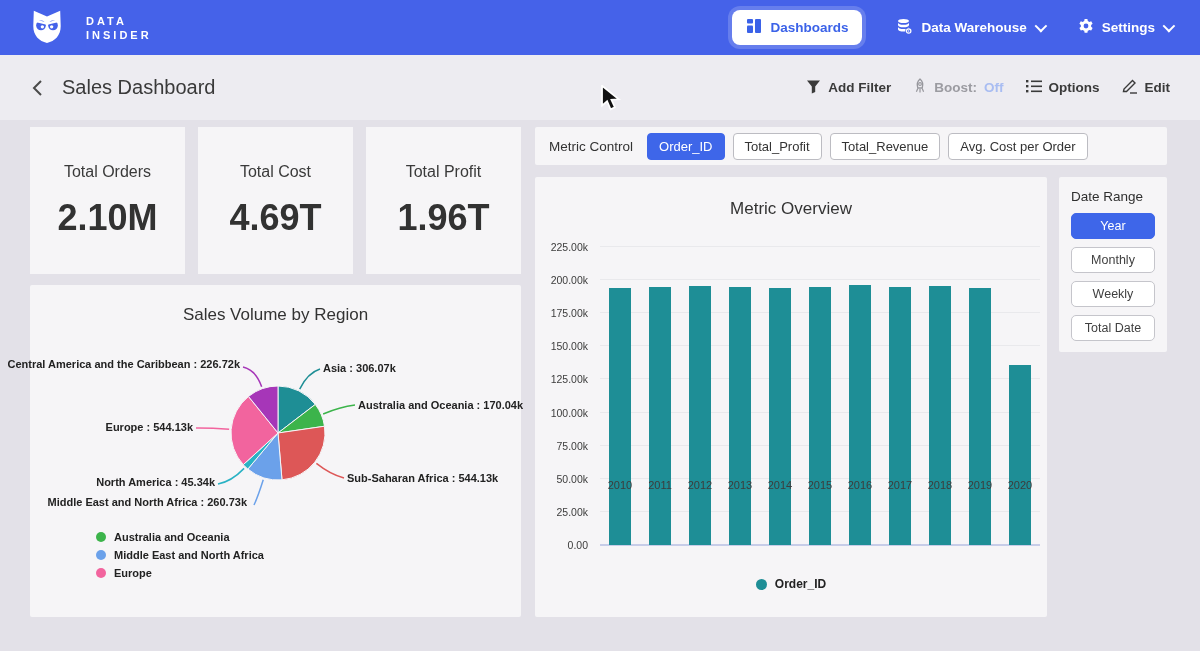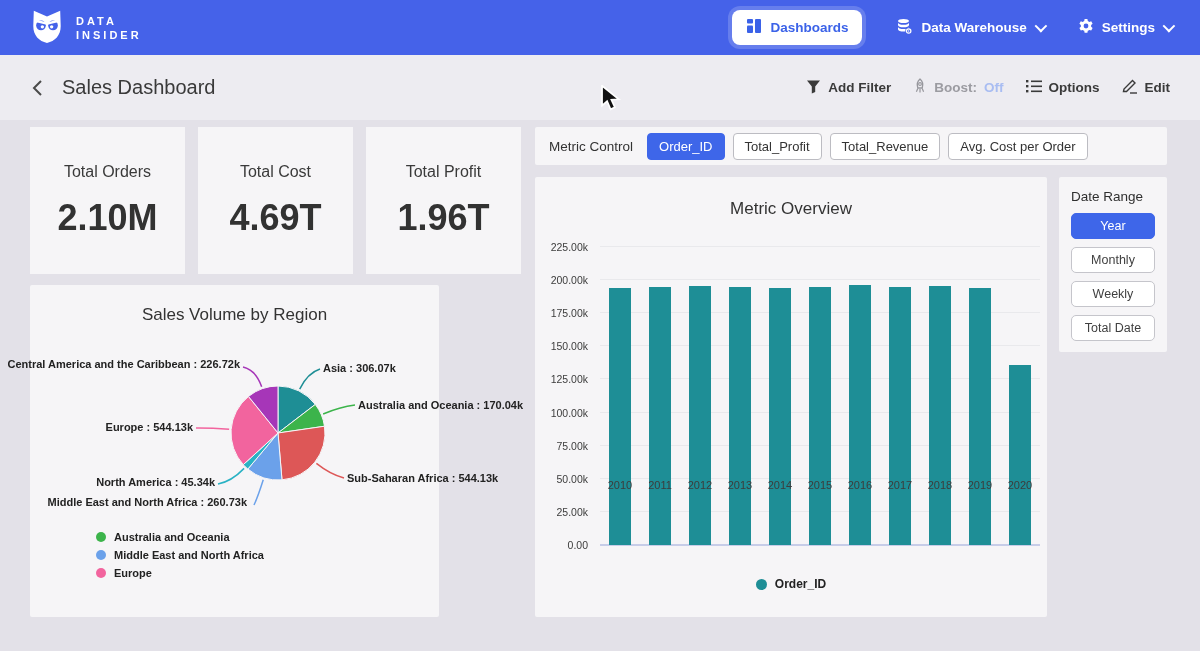--- a/index.html
+++ b/index.html
@@ -5,21 +5,21 @@
   * { margin:0; padding:0; box-sizing:border-box; }
   html,body { width:1200px; height:651px; }
   body {
     font-family:"Liberation Sans","DejaVu Sans",sans-serif;
     background:#e3e1e8; position:relative; overflow:hidden; color:#333;
   }
   
   .navbar { position:absolute; left:0; top:0; width:1200px; height:55px;
     background:#4562e9; display:flex; align-items:center; justify-content:space-between;
     padding:0 28px; }
-  .brand { display:flex; align-items:center; gap:10px; }
+  .brand { display:flex; align-items:center; gap:20px; }
   .brand-text { color:#fff; font-size:11px; font-weight:bold; letter-spacing:3px; line-height:14px; }
   .nav-right { display:flex; align-items:center; gap:34px; }
   .nav-pill { display:flex; align-items:center; gap:8px; background:#fff; border:none;
     border-radius:8px; padding:8px 14px; color:#3b62e8; font-weight:bold; font-size:13.5px;
     box-shadow:0 0 0 4px rgba(255,255,255,0.18); cursor:pointer;
     font-family:"Liberation Sans",sans-serif; }
   .nav-item { display:flex; align-items:center; gap:8px; color:#fff; font-size:13.5px;
     font-weight:bold; cursor:pointer; }
   .chev { width:9px; height:9px; border-right:2px solid #fff; border-bottom:2px solid #fff;
     transform:rotate(45deg) translateY(-2px); display:inline-block; }
@@ -68,21 +68,21 @@
     justify-content:center; align-items:center; gap:8px; font-size:12px; font-weight:bold; color:#222; }
   .dot { width:11px; height:11px; border-radius:50%; display:inline-block; }
   
   .date-panel { left:1059px; top:177px; width:108px; height:175px; padding:12px; }
   .date-title { font-size:13.5px; color:#2f2f2f; margin-bottom:9px; }
   .date-btn { display:block; width:100%; border:1px solid #c5c5cb; background:#fff;
     color:#3f3f3f; border-radius:5px; font-size:12.5px; padding:5px 0; margin-bottom:8px;
     cursor:pointer; text-align:center; font-family:"Liberation Sans",sans-serif; }
   .date-btn.selected { background:#3e66e9; border-color:#3e66e9; color:#fff; }
   
-  .pie-panel { left:30px; top:285px; width:409px; height:332px; }
+  .pie-panel { left:30px; top:285px; width:491px; height:332px; }
   .pie-area { position:absolute; left:0; top:50px; width:491px; height:195px; }
   .pie-svg { position:absolute; inset:0; }
   .pie-label { position:absolute; font-size:11px; font-weight:bold; color:#222;
     white-space:nowrap; line-height:13px; }
   .pie-legend { position:absolute; left:66px; top:246px; display:flex; gap:28px; }
   .pie-legend-col { display:flex; flex-direction:column; gap:6px; }
   .pl-item { display:flex; align-items:center; gap:8px; font-size:11px; font-weight:bold;
     color:#222; white-space:nowrap; }
   .pl-dot { width:10px; height:10px; border-radius:50%; flex:none; }
   

